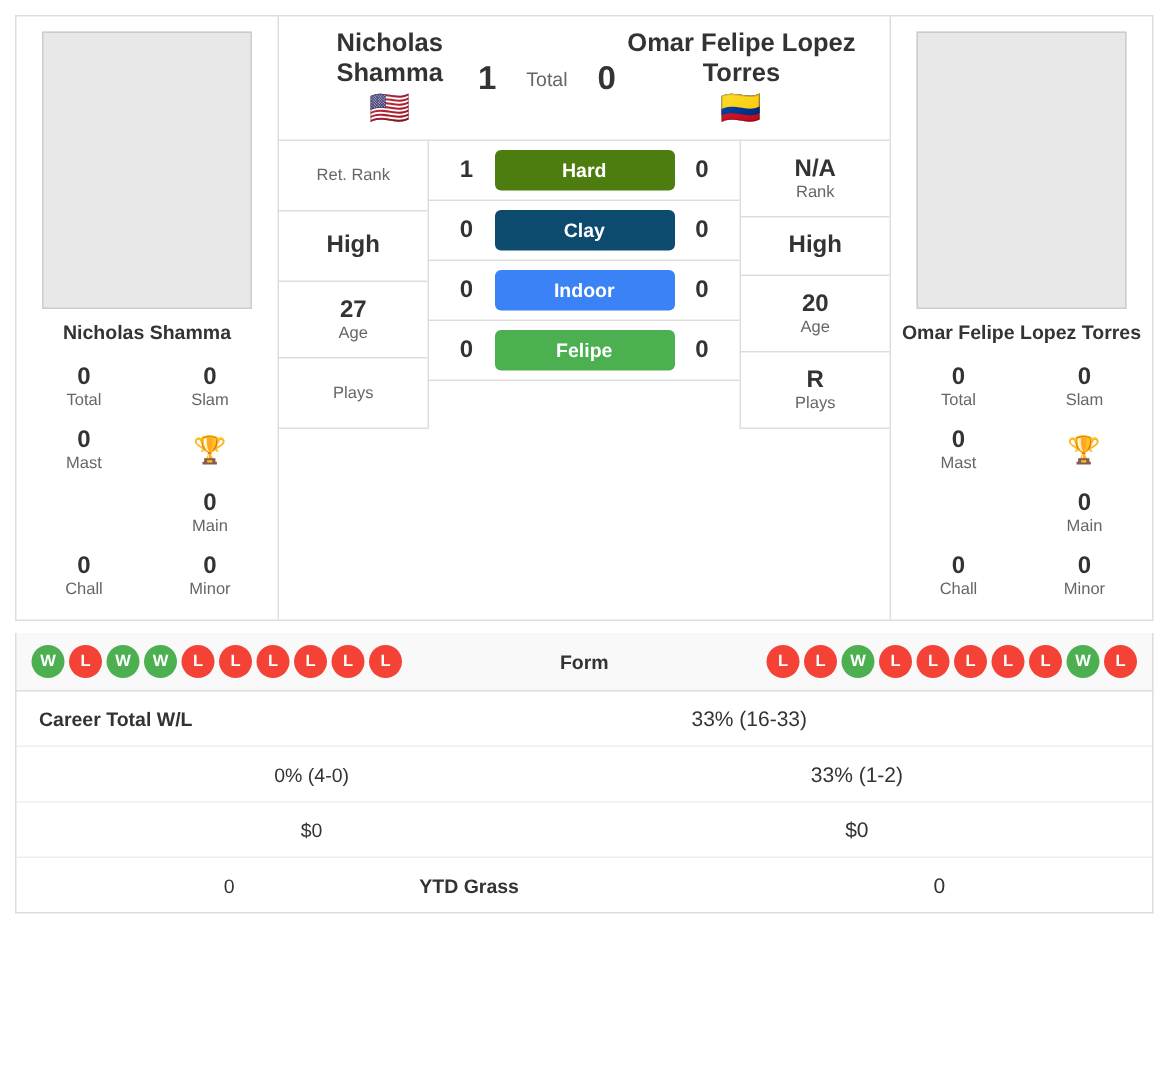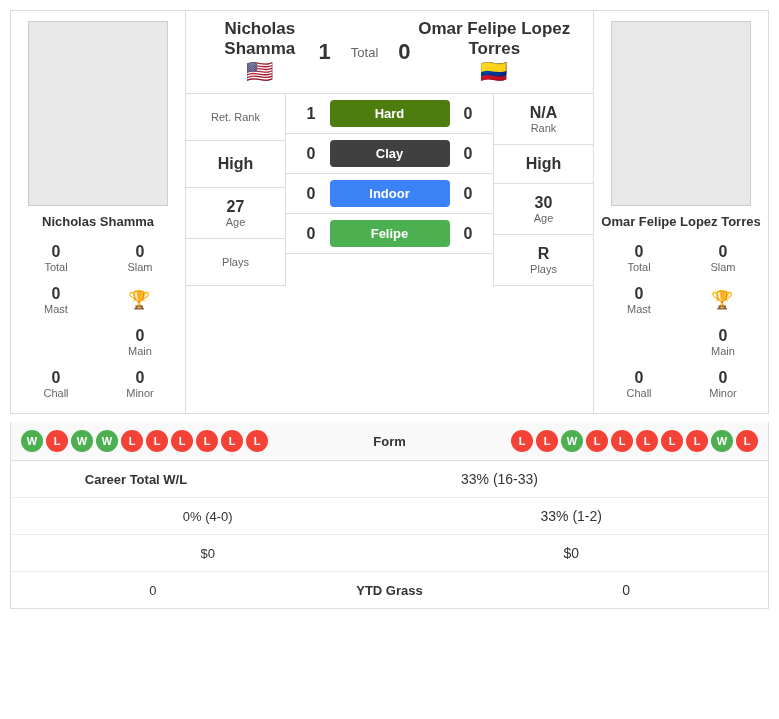--- a/index.html
+++ b/index.html
@@ -38,21 +38,21 @@
     .left-stats-col { width: 100px; border-right: 1px solid #ddd; display: flex; flex-direction: column; }
     .left-stat-item { display: flex; flex-direction: column; align-items: center; justify-content: center; padding: 10px 5px; border-bottom: 1px solid #ddd; flex: 1; }
     .left-stat-value { font-size: 16px; font-weight: bold; }
     .left-stat-label { font-size: 11px; color: #666; }
     
     .surface-rows { flex: 1; display: flex; flex-direction: column; }
     .surface-row { display: flex; align-items: center; justify-content: space-between; padding: 6px 15px; border-bottom: 1px solid #ddd; }
     .surface-score { font-size: 16px; font-weight: bold; width: 20px; text-align: center; }
     .surface-btn { padding: 6px 30px; border: none; border-radius: 4px; color: white; font-size: 13px; font-weight: bold; cursor: pointer; min-width: 120px; text-align: center; }
     .surface-btn.hard { background: #4d7c0f; }
-    .surface-btn.clay { background: #404040; }
+    .surface-btn.clay { background: #0c4a6e; }
     .surface-btn.indoor { background: #3b82f6; }
     .surface-btn.grass { background: #4caf50; }
     
     .right-stats-col { width: 100px; border-left: 1px solid #ddd; display: flex; flex-direction: column; }
     .right-stat-item { display: flex; flex-direction: column; align-items: center; justify-content: flex-start; padding: 10px 5px; border-bottom: 1px solid #ddd; flex: 1; }
     .right-stat-value { font-size: 16px; font-weight: bold; }
     .right-stat-label { font-size: 11px; color: #666; }
     
     
     .form-section { display: flex; align-items: center; justify-content: space-between; padding: 8px 10px; border: 1px solid #ddd; border-top: none; margin-bottom: 0; background: #f9f9f9; }
@@ -60,21 +60,21 @@
     .form-label { font-weight: bold; font-size: 13px; }
     .badge { width: 22px; height: 22px; border-radius: 50%; display: flex; align-items: center; justify-content: center; font-size: 11px; font-weight: bold; color: white; }
     .badge.w { background: #4caf50; }
     .badge.l { background: #f44336; }
     
     
     .stats-rows { border: 1px solid #ddd; border-top: none; }
     .stats-row { display: flex; align-items: center; padding: 10px 15px; border-bottom: 1px solid #eee; }
     .stats-row:last-child { border-bottom: none; }
     .stats-row-left { flex: 1; text-align: center; font-size: 13px; }
-    .stats-row-label { width: 220px; text-align: center; font-weight: bold; font-size: 13px; }
+    .stats-row-label { width: 220px; text-align: left; font-weight: bold; font-size: 13px; }
     .stats-row-right { flex: 1; text-align: center; font-size: 14px; }
     
     .flag-emoji { font-size: 22px; }
   </style>
 </head>
 <body>
 
 <div class="main-container">
 
   <div class="top-section">
@@ -178,21 +178,21 @@
 
         <div class="right-stats-col">
           <div class="right-stat-item">
             <span class="right-stat-value">N/A</span>
             <span class="right-stat-label">Rank</span>
           </div>
           <div class="right-stat-item">
             <span class="right-stat-value">High</span>
           </div>
           <div class="right-stat-item">
-            <span class="right-stat-value">30</span>
+            <span class="right-stat-value">20</span>
             <span class="right-stat-label">Age</span>
           </div>
           <div class="right-stat-item">
             <span class="right-stat-value">R</span>
             <span class="right-stat-label">Plays</span>
           </div>
         </div>
 
       </div>
     </div>

